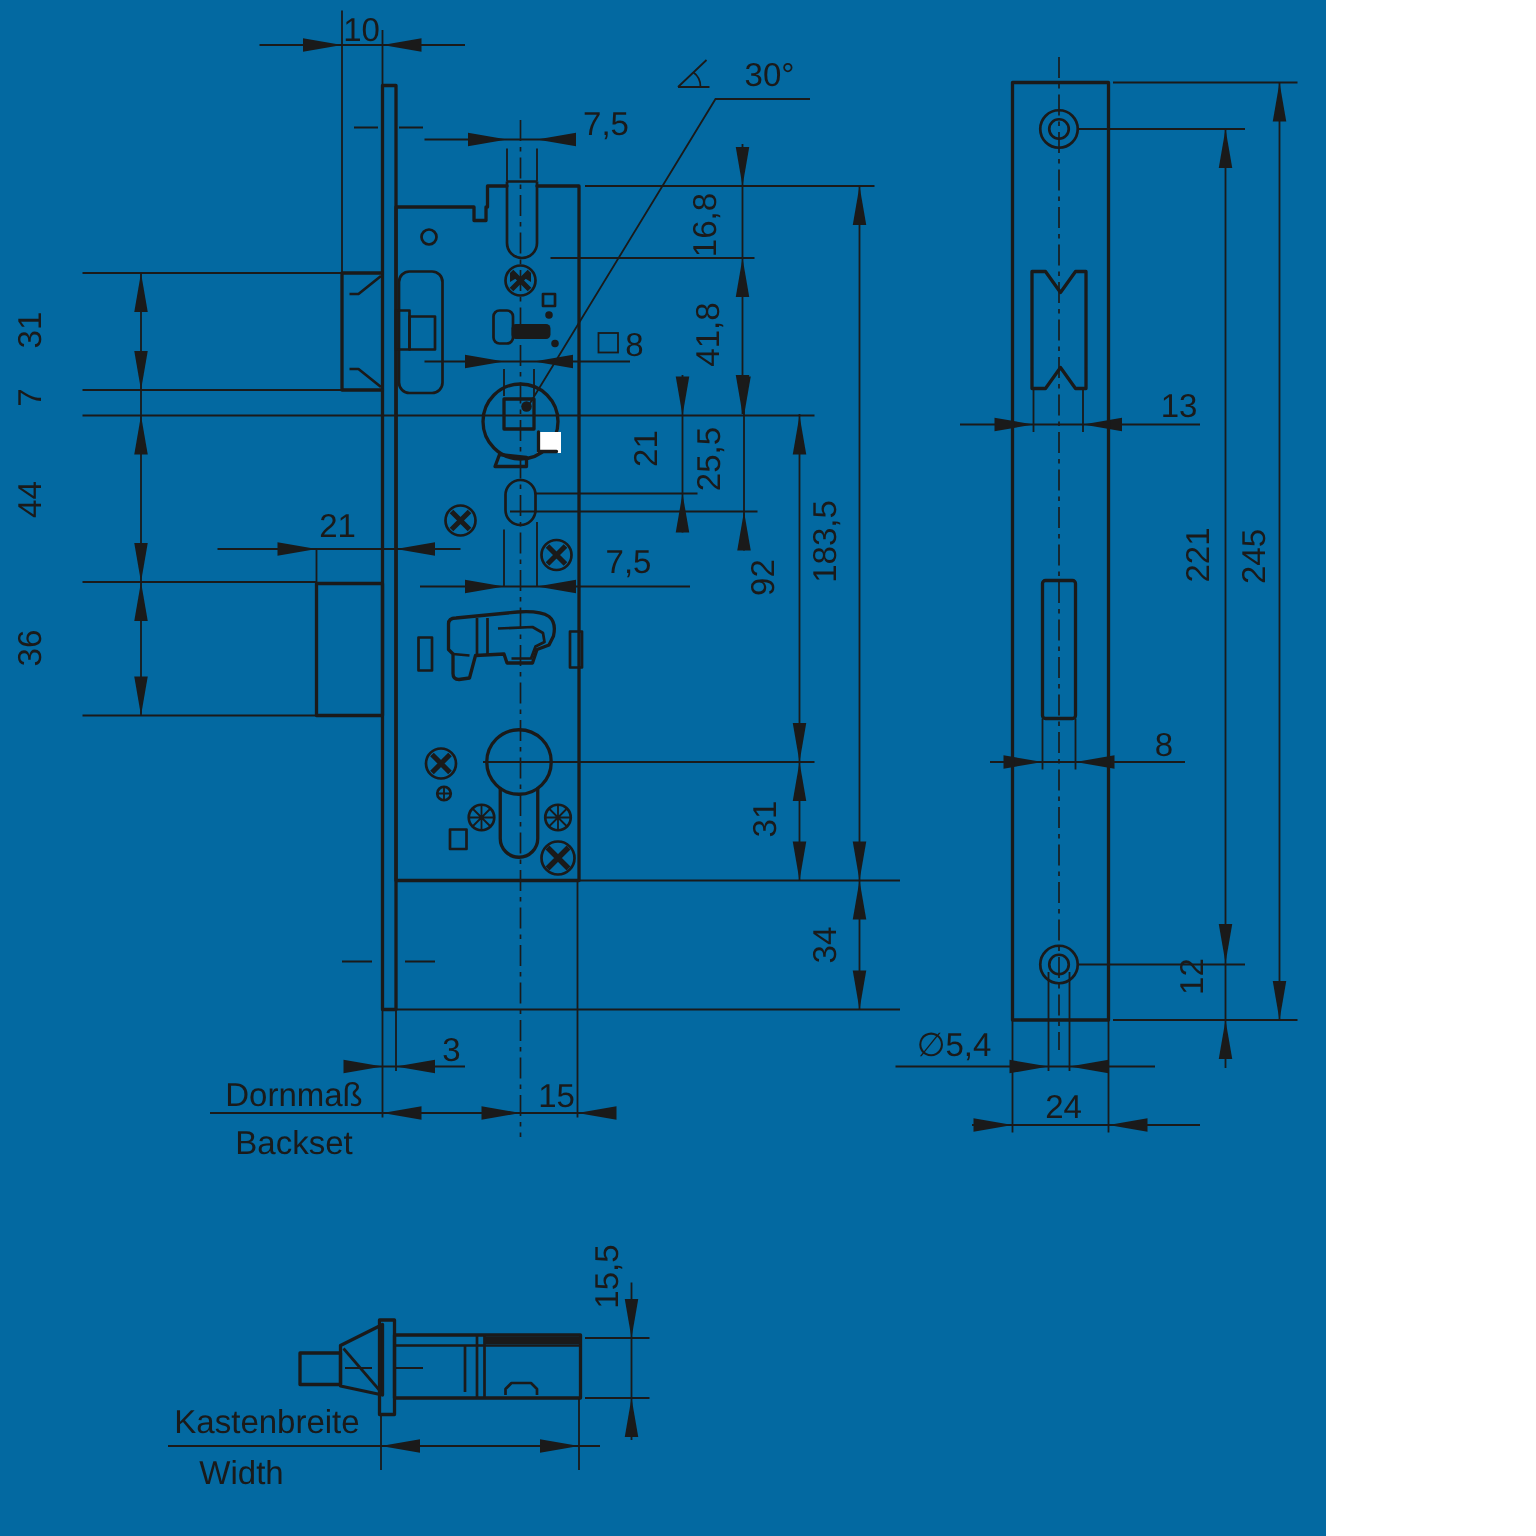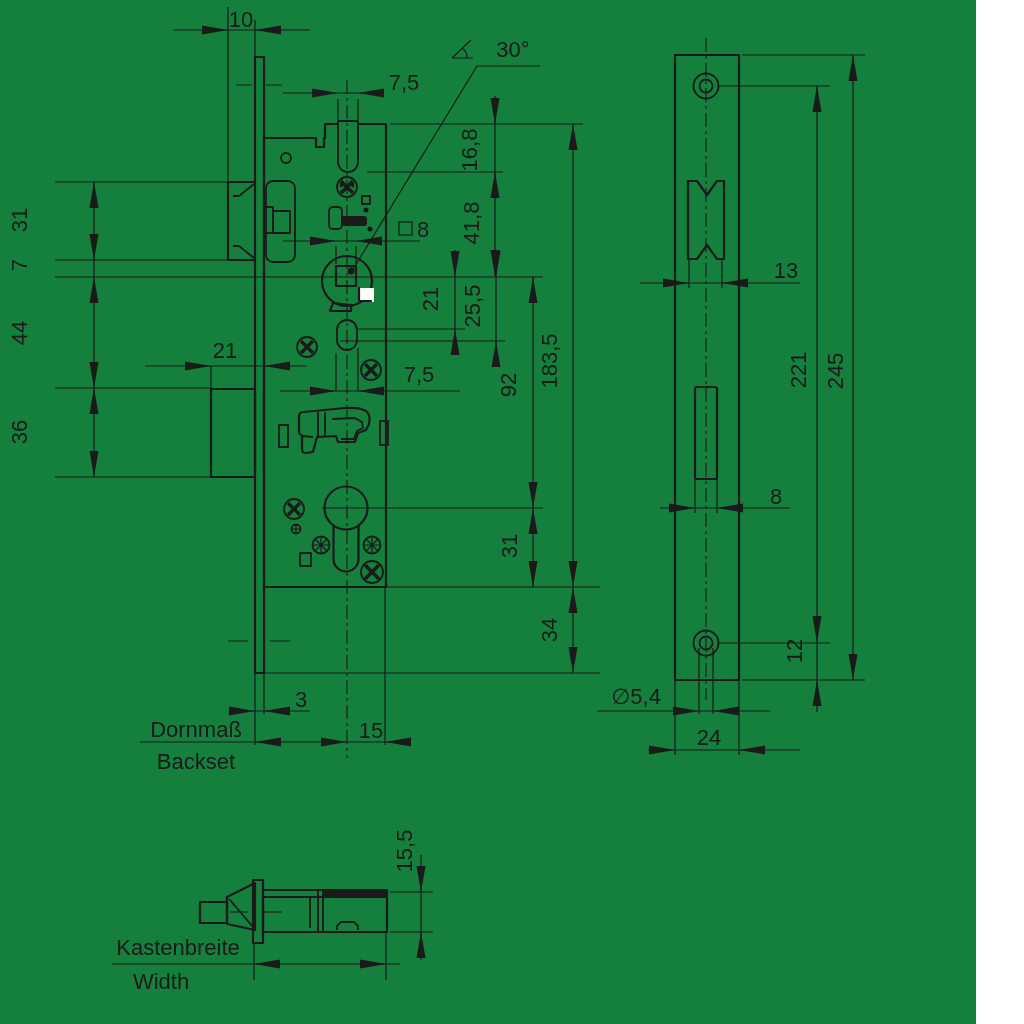--- a/index.html
+++ b/index.html
@@ -1,16 +1,16 @@
 <!DOCTYPE html>
 <html><head>
 <meta charset="utf-8">
 <style>
   html,body{margin:0;padding:0;background:#fff;}
-  .page{width:976px;height:1024px;background:#15803d;position:relative;font-family:"Liberation Sans","DejaVu Sans",sans-serif;text-align:right;}
+  .page{width:884px;height:1024px;background:#0369a1;position:relative;font-family:"Liberation Sans","DejaVu Sans",sans-serif;text-align:right;}
   svg{display:block;}
   .geo{fill:none;stroke:#1a1a1a;stroke-width:2.2;stroke-linejoin:round;stroke-linecap:round;}
   .geo-mid{fill:none;stroke:#1a1a1a;stroke-width:1.8;stroke-linejoin:round;}
   .fillblk{fill:#1a1a1a;stroke:none;}
   .thin{fill:none;stroke:#1a1a1a;stroke-width:1.2;}
   .cl{fill:none;stroke:#1a1a1a;stroke-width:1.1;stroke-dasharray:14 4 3 4;}
   .dimtxt{fill:#1a1a1a;font-size:22px;font-family:"Liberation Sans","DejaVu Sans",sans-serif;}
   .erase{fill:#ffffff;stroke:none;}
 </style>
 </head>

